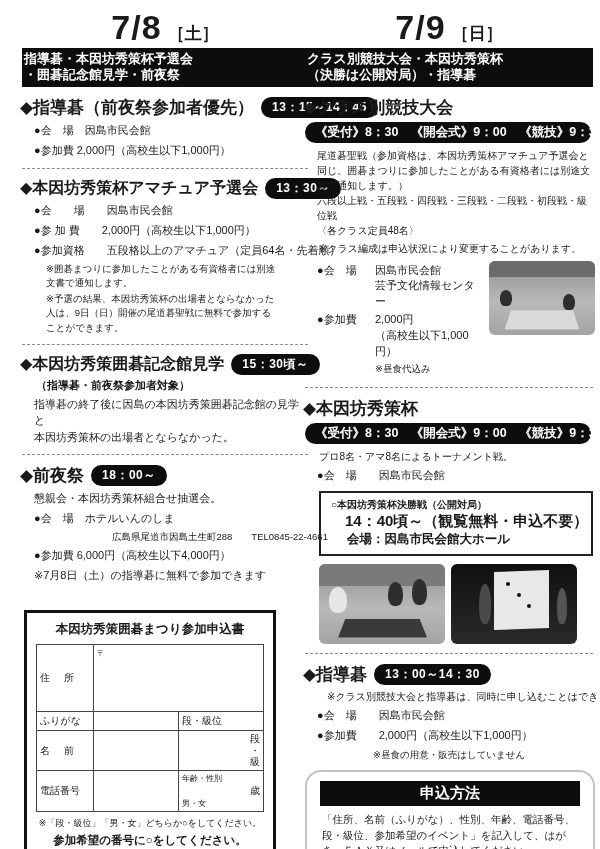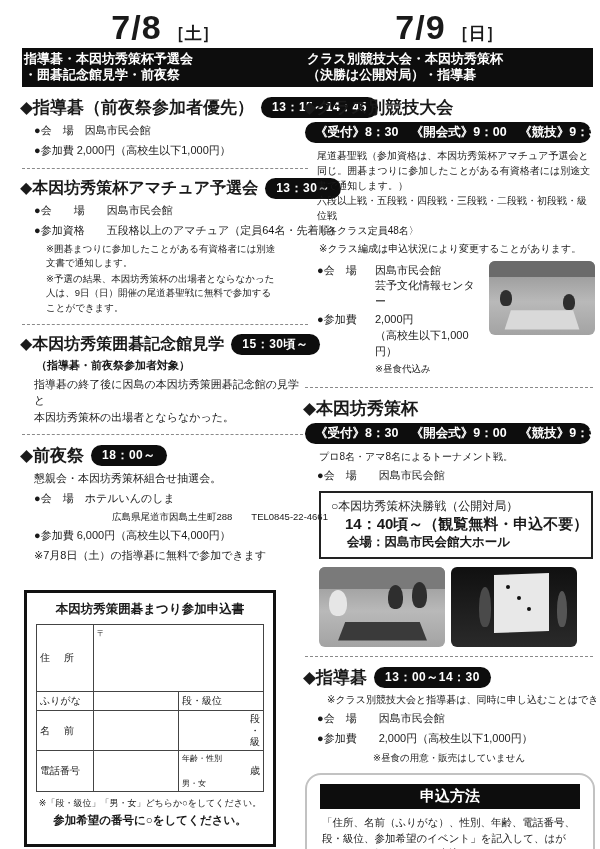--- a/index.html
+++ b/index.html
@@ -56,21 +56,21 @@
   .photo .fig{position:absolute;background:#2e2e2e;border-radius:50% 50% 40% 40%;}
   .photo.dark{background:linear-gradient(180deg,#101010,#2a2a2a);}
   .photo.dark .board{position:absolute;left:34%;top:8%;width:44%;height:72%;background:#e8e8e8;transform:skewY(-2deg);}
   .photo.dark .stone{position:absolute;width:4px;height:4px;border-radius:50%;background:#111;}
   .photos-row{display:flex;gap:6px;margin:6px 2px 2px 16px;}
 
   .hall-row{display:flex;gap:8px;margin-top:5px;}
   .hall-row .txt{flex:1;}
 
   .final-box{border:2px solid #222;margin:7px 2px 8px 16px;padding:5px 8px 6px 10px;}
-  .final-l1{font-size:12px;font-weight:normal;white-space:nowrap;}
+  .final-l1{font-size:10px;font-weight:bold;white-space:nowrap;}
   .final-l2{font-size:15px;font-weight:bold;margin-left:14px;white-space:nowrap;}
   .final-l3{font-size:12.5px;font-weight:bold;margin-left:16px;}
 
   
   .apply-box{border:2px solid #c2c2c2;border-radius:16px;margin:8px 0 0 2px;padding:7px 11px 10px 11px;position:relative;}
   .black-bar{background:#0d0d0d;color:#fff;text-align:center;font-weight:bold;
     font-size:15px;padding:3px 0;margin:2px 2px 6px 2px;}
   .apply-body{font-size:10.5px;line-height:1.5;margin:0 2px 5px 4px;}
 </style>
 </head>
@@ -92,20 +92,21 @@
   <div class="line">●会　場　因島市民会館</div>
   <div class="line">●参加費 2,000円（高校生以下1,000円）</div>
 
   <div class="dash"></div>
 
   <div class="h small-h">
     <span>◆本因坊秀策杯アマチュア予選会</span>
     <span class="badge">13：30～</span>
   </div>
   <div class="line">●会　　場　　因島市民会館</div>
+  <div class="line">●参 加 費　　2,000円（高校生以下1,000円）</div>
   <div class="line">●参加資格　　五段格以上のアマチュア（定員64名・先着順）</div>
   <div class="note pre">※囲碁まつりに参加したことがある有資格者には別途
 文書で通知します。</div>
   <div class="note pre">※予選の結果、本因坊秀策杯の出場者とならなかった
 人は、9日（日）開催の尾道碁聖戦に無料で参加する
 ことができます。</div>
 
   <div class="dash"></div>
 
   <div class="h small-h">

